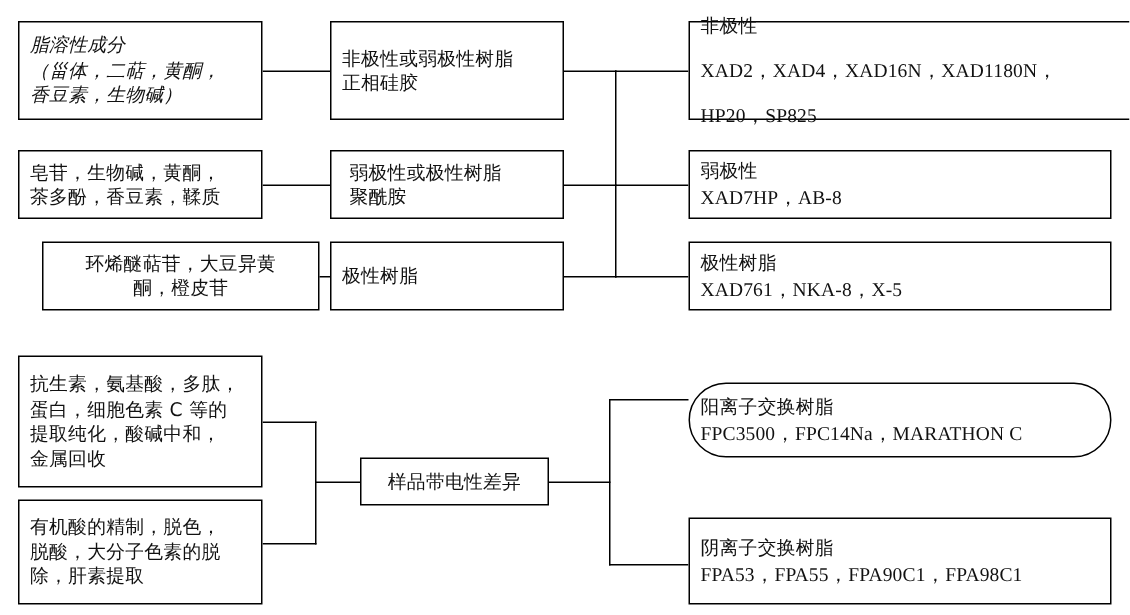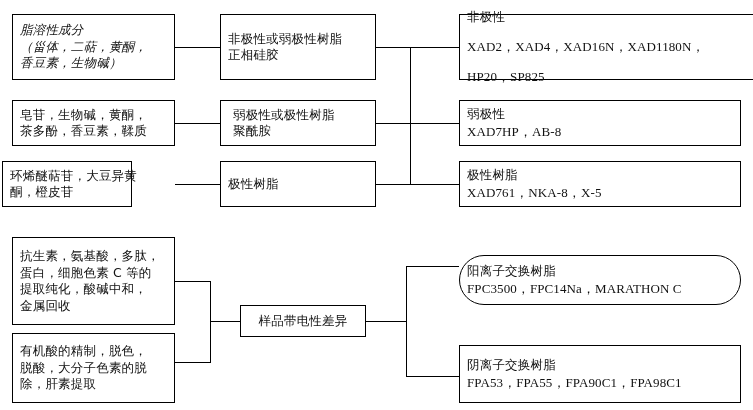--- a/index.html
+++ b/index.html
@@ -96,21 +96,21 @@
   <div class="box" style="left:220px; top:100px; width:156px; height:46px;padding-left:12px;">
     <span class="ln cn">弱极性或极性树脂</span>
     <span class="ln cn">聚酰胺</span>
   </div>
 
   <div class="box" style="left:459px; top:100px; width:282px; height:46px;">
     <span class="ln cn">弱极性</span>
     <span class="ln latin">XAD7HP，AB-8</span>
   </div>
 
-  <div class="box" style="left:2px; top:161px; width:130px; height:46px;">
+  <div class="box" style="left:28px; top:161px; width:185px; height:46px;align-items:center;">
     <span class="ln cn">环烯醚萜苷，大豆异黄</span>
     <span class="ln cn">酮，橙皮苷</span>
   </div>
 
   <div class="box" style="left:220px; top:161px; width:156px; height:46px;">
     <span class="ln cn">极性树脂</span>
   </div>
 
   <div class="box" style="left:459px; top:161px; width:282px; height:46px;">
     <span class="ln cn">极性树脂</span>

